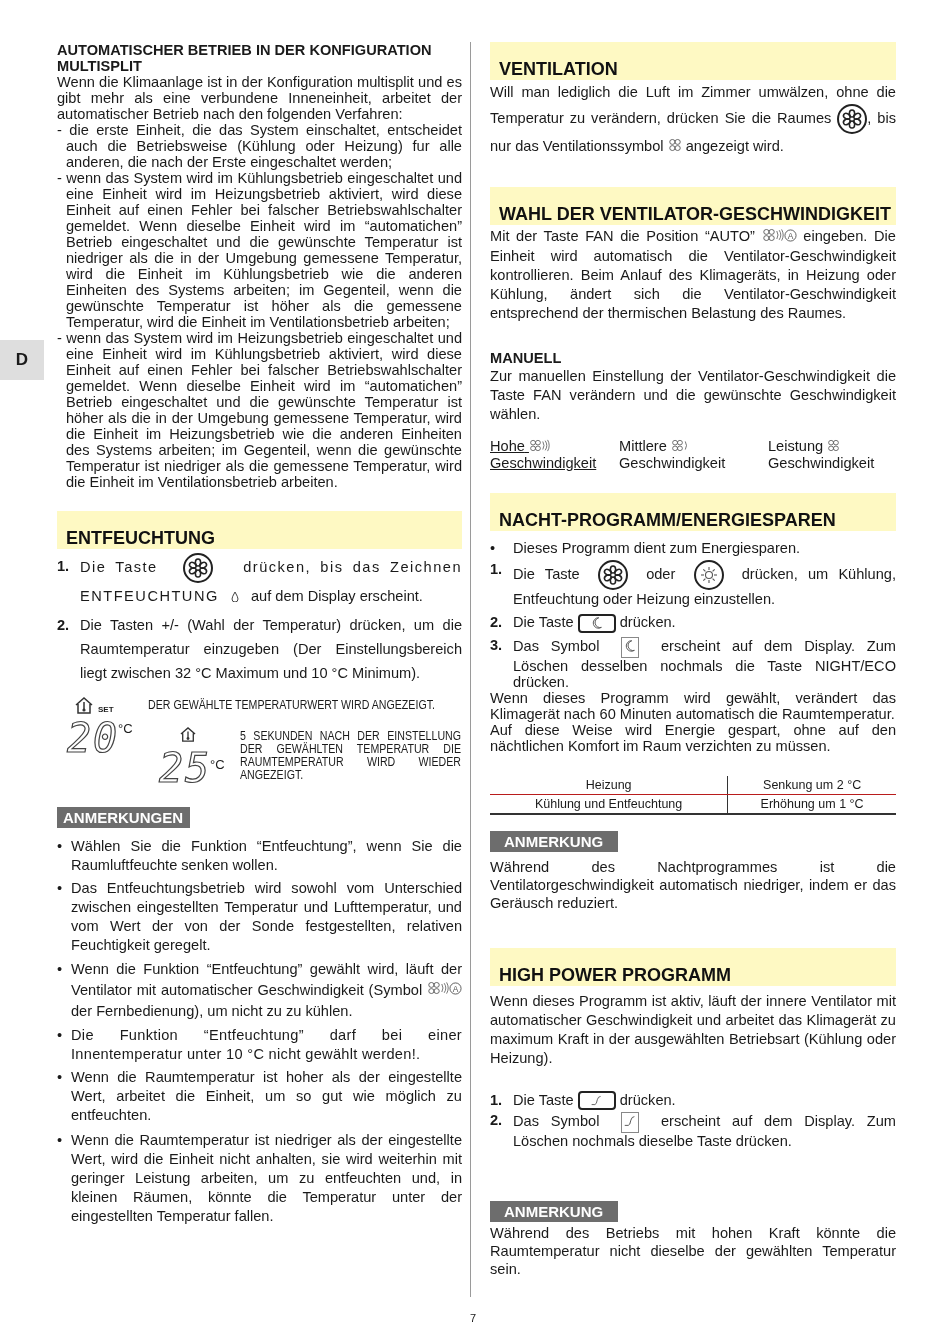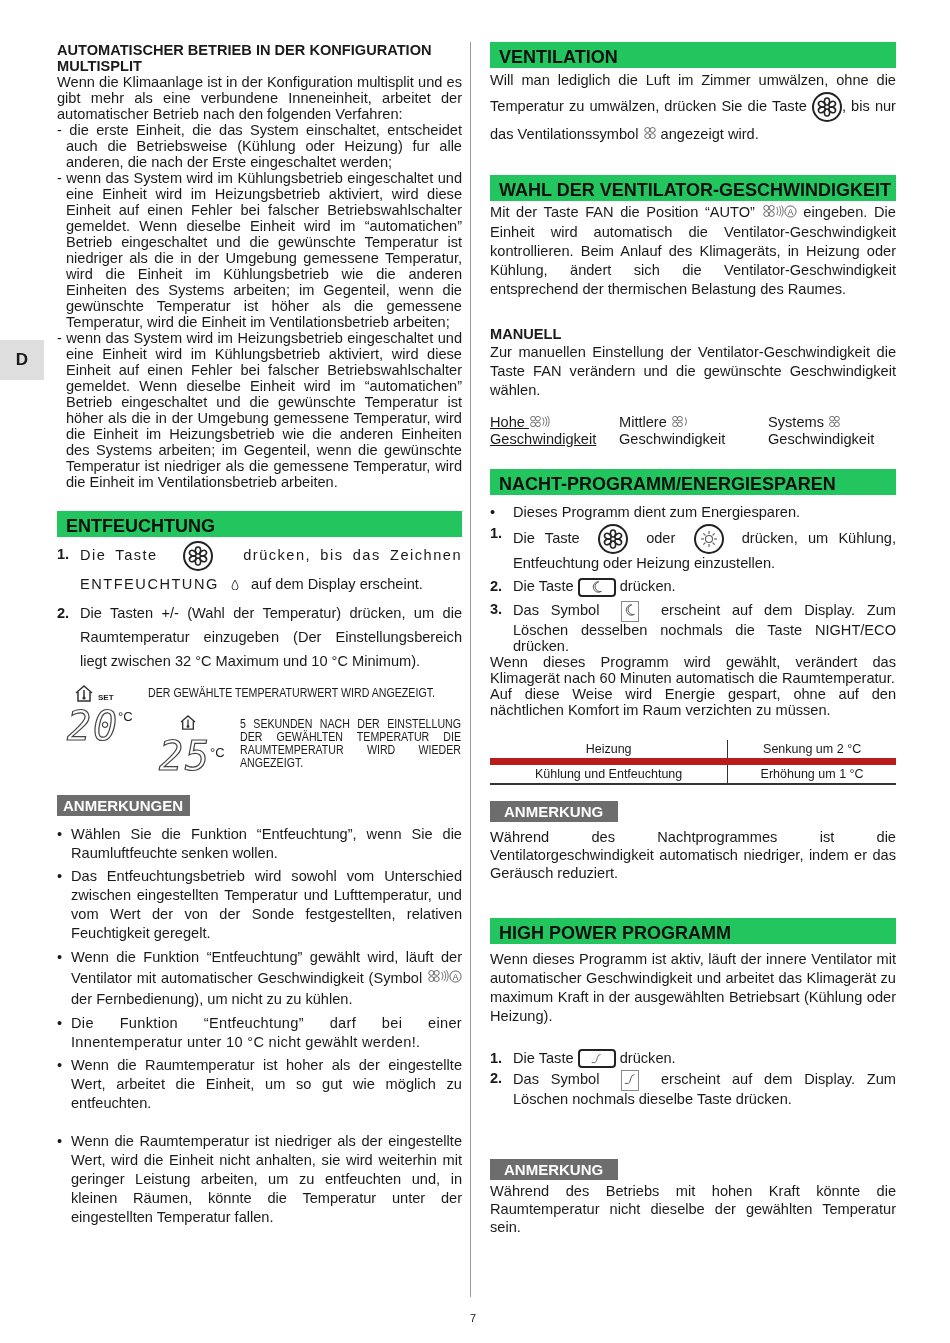--- a/index.html
+++ b/index.html
@@ -11,22 +11,22 @@
   .divider { position: absolute; left: 470px; top: 42px; width: 1px; height: 1255px; background: #9a9a9a; }
   .lang-tab { position: absolute; left: 0; top: 340px; width: 44px; height: 40px; background: #dedede;
               font-weight: bold; font-size: 17px; display: flex; align-items: center; justify-content: center; }
   .page-number { position: absolute; left: 470px; top: 1312px; font-size: 11px; }
 
   p { margin: 0; font-size: 14.6px; line-height: 16px; text-align: justify; }
   .bold-title { font-weight: bold; font-size: 14.6px; line-height: 16px; margin: 0; }
   .dash-list { margin: 0; padding: 0; list-style: none; }
   .dash-list li { font-size: 14.6px; line-height: 16px; text-align: justify; padding-left: 9px; text-indent: -9px; }
 
-  .section-bar { background: #22c55e; font-weight: bold; font-size: 18px; line-height: 22px;
-                 padding: 4px 0 0 9px; margin: 0; color: #111; }
+  .section-bar { background: #fef9c3; font-weight: bold; font-size: 18px; line-height: 22px;
+                 padding: 16px 0 0 9px; margin: 0; color: #111; }
   .note-bar { display: inline-block; background: #6d6d6d; color: #ffffff; font-weight: bold; font-size: 15px;
               line-height: 21px; padding: 0 7px 0 6px; }
   .sub-head { font-weight: bold; font-size: 14.6px; line-height: 17px; margin: 0; }
 
   .num-list { margin: 0; padding: 0; list-style: none; }
   .num-list li { position: relative; padding-left: 23px; font-size: 14.6px; text-align: justify; }
   .num-list li .num { position: absolute; left: 0; top: 0; font-weight: bold; }
   .bullet-list { margin: 0; padding: 0; list-style: none; }
   .bullet-list li { position: relative; padding-left: 14px; font-size: 14.6px; text-align: justify; }
   .bullet-list li::before { content: "\2022"; position: absolute; left: 0; top: 0; }
@@ -39,21 +39,21 @@
 
   .lcd-block { position: relative; height: 110px; }
   .lcd-digits { font-family: "DejaVu Sans Mono", monospace; font-size: 40px; color: #ffffff;
                 -webkit-text-stroke: 1.2px #444; font-style: italic; letter-spacing: 2px; }
   .cond { font-size: 12.5px; line-height: 13px; transform: scaleX(0.85); transform-origin: left top; white-space: nowrap; }
 
   table.night-table { width: 406px; border-collapse: collapse; font-size: 12.5px; }
   table.night-table th, table.night-table td { text-align: center; padding: 1px 2px; line-height: 16px; }
   table.night-table th { font-weight: normal; font-size: 11px; }
   table.night-table tr.top th { border-top: 2px solid #333; border-bottom: 1px solid #333; }
-  table.night-table td { border-bottom: 7px solid #b91c1c; }
+  table.night-table td { border-bottom: 1px solid #b91c1c; }
   table.night-table tr:last-child td { border-bottom: 2px solid #333; }
   table.night-table th + th, table.night-table td + td { border-left: 1px solid #333; }
 
   .speed-grid { display: flex; font-size: 14.6px; line-height: 16px; }
   .speed-grid > div { white-space: nowrap; }
 </style>
 </head>
 <body>
 
 <svg width="0" height="0" style="position:absolute">
@@ -182,32 +182,32 @@
               <use href="#fan"></use>
             </svg><svg width="8" height="14">
               <use href="#waves"></use>
             </svg><svg width="13" height="13" viewBox="0 0 14 14">
               <circle cx="7" cy="7" r="6" fill="none" stroke="#555" stroke-width="1"></circle>
               <text x="7" y="10.5" font-size="9" text-anchor="middle" fill="#555" font-family="Liberation Sans, sans-serif">A</text>
             </svg></span>
         <span>der Fernbedienung), um nicht zu zu kühlen.</span>
       </li>
       <li style="line-height:19px;margin-bottom:4px;letter-spacing:0.3px;">Die Funktion “Entfeuchtung” darf bei einer Innentemperatur unter 10 °C nicht gewählt werden!.</li>
-      <li style="line-height:19px;margin-bottom:19px;">Wenn die Raumtemperatur ist hoher als der eingestellte Wert, arbeitet die Einheit, um so gut wie möglich zu entfeuchten.</li>
+      <li style="line-height:19px;margin-bottom:6px;">Wenn die Raumtemperatur ist hoher als der eingestellte Wert, arbeitet die Einheit, um so gut wie möglich zu entfeuchten.</li>
       <li style="line-height:19px;">Wenn die Raumtemperatur ist niedriger als der eingestellte Wert, wird die Einheit nicht anhalten, sie wird weiterhin mit geringer Leistung arbeiten, um zu entfeuchten und, in kleinen Räumen, könnte die Temperatur unter der eingestellten Temperatur fallen.</li>
     </ul>
   </section>
 </div>
 
 <div class="col col-right">
 
   <section>
     <h2 class="section-bar">VENTILATION</h2>
     <p style="line-height:24px;">
-      <span>Will man lediglich die Luft im Zimmer umwälzen, ohne die Temperatur zu umwälzen, drücken Sie die Taste</span>
+      <span>Will man lediglich die Luft im Zimmer umwälzen, ohne die Temperatur zu verändern, drücken Sie die Raumes</span>
       <span class="mode-btn">
           <svg width="22" height="22">
             <use href="#flower"></use>
           </svg>
         </span><span>, bis nur das Ventilationssymbol</span>
       <span class="ico"><svg width="14" height="14">
             <use href="#fan"></use>
           </svg></span>
       <span>angezeigt wird.</span>
     </p>
@@ -244,21 +244,21 @@
       <div style="width:149px;">
         <span>Mittlere</span>
         <span class="ico"><svg width="13" height="13">
               <use href="#fan"></use>
             </svg><svg width="5" height="13" viewBox="0 0 5 16">
               <path d="M1 3 Q4 8 1 13" fill="none" stroke="#555" stroke-width="1"></path>
             </svg></span><br>
         <span>Geschwindigkeit</span>
       </div>
       <div>
-        <span>Systems</span>
+        <span>Leistung</span>
         <span class="ico"><svg width="13" height="13">
               <use href="#fan"></use>
             </svg></span><br>
         <span>Geschwindigkeit</span>
       </div>
     </div>
   </section>
 
   <section style="margin-top:22px;">
     <h2 class="section-bar">NACHT-PROGRAMM/ENERGIESPAREN</h2>

